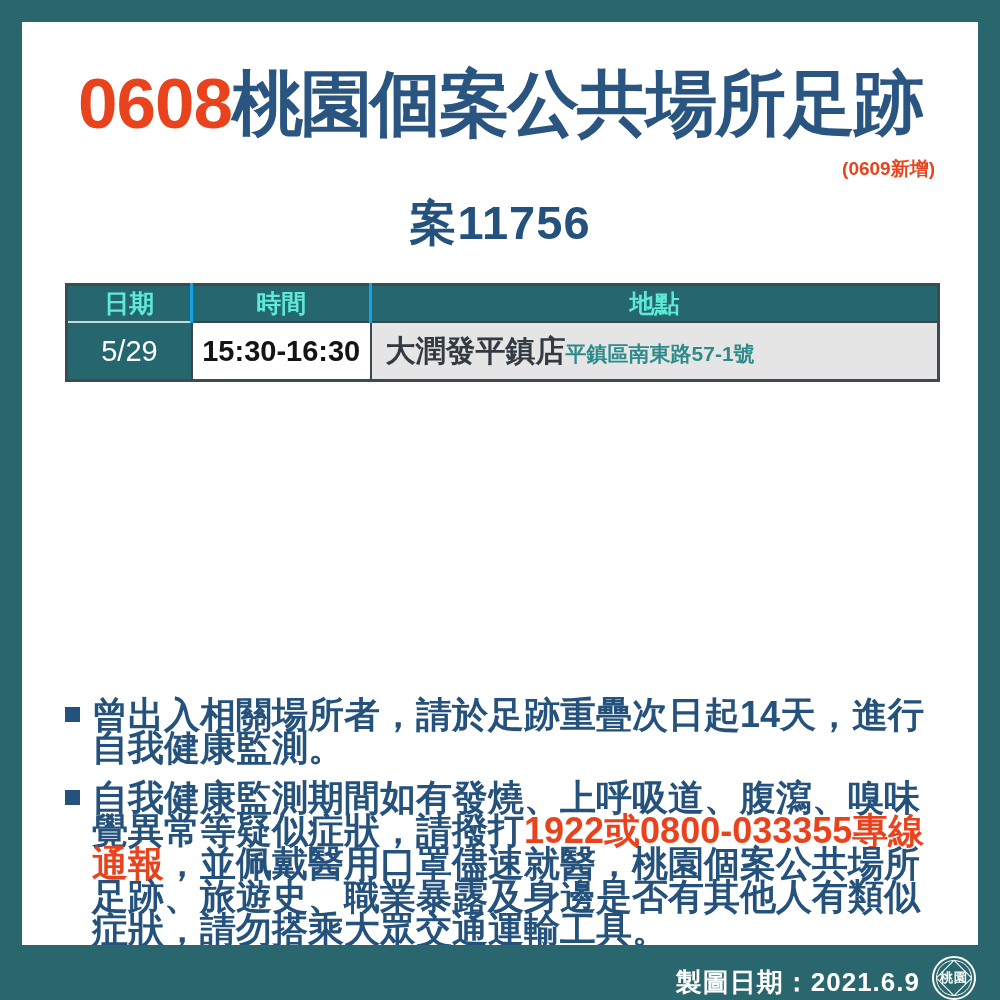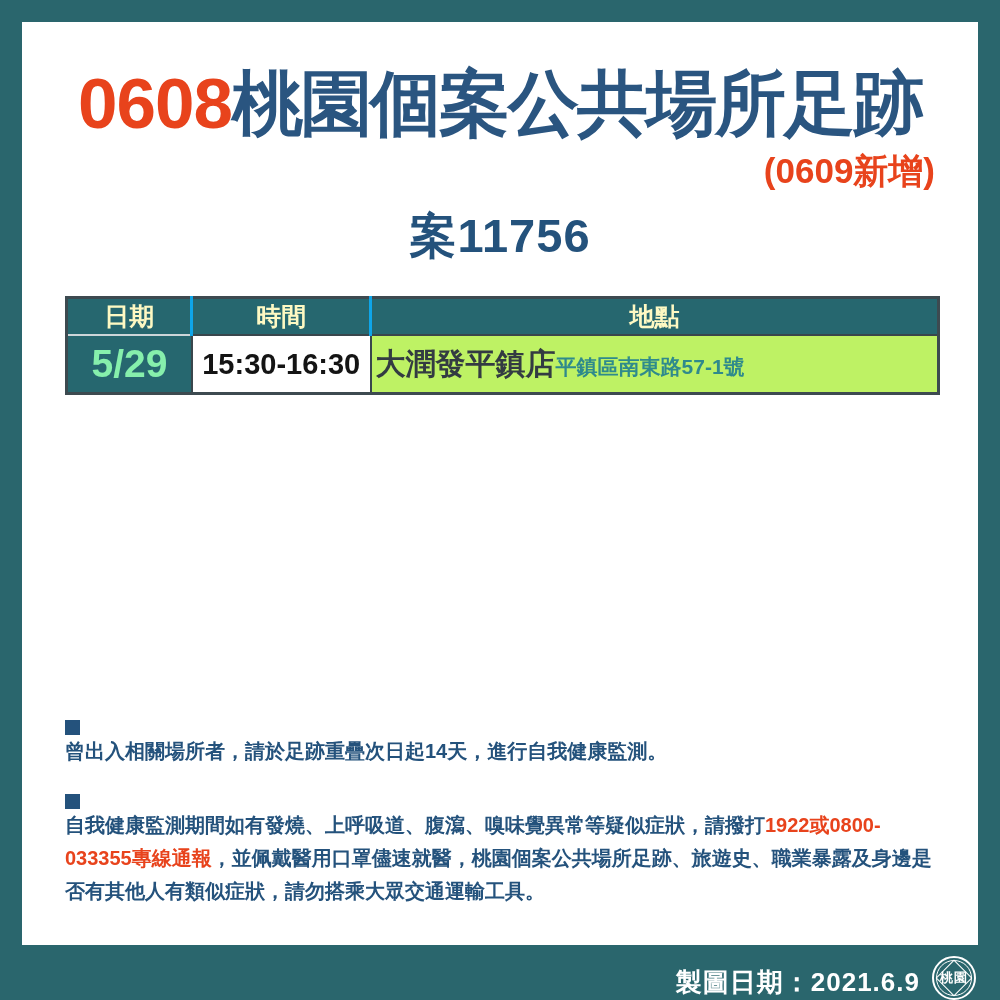--- a/index.html
+++ b/index.html
@@ -26,23 +26,23 @@
     text-align: center;
     font-size: 71px;
     font-weight: bold;
     letter-spacing: -2px;
     color: #2a5580;
     line-height: 1.18;
     white-space: nowrap;
   }
   .title .prefix { color: #e8431c; letter-spacing: -1px; }
   .subtitle {
-    margin-top: 2px;
+    margin-top: 10px;
     text-align: right;
-    font-size: 35px;
+    font-size: 19px;
     font-weight: bold;
     color: #e8431c;
   }
   .case-heading {
     margin-top: 10px;
     text-align: center;
     font-size: 47px;
     font-weight: bold;
     color: #24527c;
     letter-spacing: 1px;
@@ -52,72 +52,71 @@
     width: 875px;
     border-collapse: collapse;
     table-layout: fixed;
     border: 3px solid #3d4a50;
   }
   table.footprint th, table.footprint td {
     border: 2px solid #39464c;
   }
   table.footprint th {
     background: #26676f;
-    color: #fef9c3;
+    color: #5eead4;
     font-size: 25px;
     font-weight: bold;
     height: 38px;
     text-align: center;
   }
   table.footprint th + th { border-left: 3px solid #0ea5e9; }
   table.footprint th:first-child { border-bottom-color: #cdd6d9; }
   .col-date  { width: 125px; }
   .col-time  { width: 178px; }
   .col-place { width: 566px; }
   td.date-cell {
     background: #26676f;
-    color: #86efac;
-    font-size: 39px;
-    font-weight: bold;
+    color: #ffffff;
+    font-size: 29px;
+    font-weight: normal;
     text-align: center;
     height: 58px;
   }
   td.time-cell {
     background: #ffffff;
     color: #141414;
     font-size: 29px;
     font-weight: bold;
     text-align: center;
   }
   td.place-cell {
-    background: #bef264;
+    background: #e5e5e5;
     text-align: left;
-    padding-left: 4px;
+    padding-left: 14px;
     vertical-align: middle;
   }
   .place-name {
     font-size: 30px;
     font-weight: bold;
     color: #333b42;
   }
   .place-address {
     font-size: 21px;
     font-weight: bold;
     color: #2f8a8c;
   }
   .notes { margin-top: 316px; }
   .note {
     display: flex;
     align-items: flex-start;
     color: #24527c;
-    font-size: 20px;
+    font-size: 36px;
     font-weight: bold;
     line-height: 33px;
     margin-bottom: 17px;
-    flex-direction: column;
   }
   .note:last-child { margin-bottom: 0; }
   .note .marker {
     flex: 0 0 15px;
     width: 15px; height: 15px;
     background: #24527c;
     margin: 9px 12px 0 0;
   }
   .note .txt { flex: 1; }
   .note .hot { color: #e8431c; }

